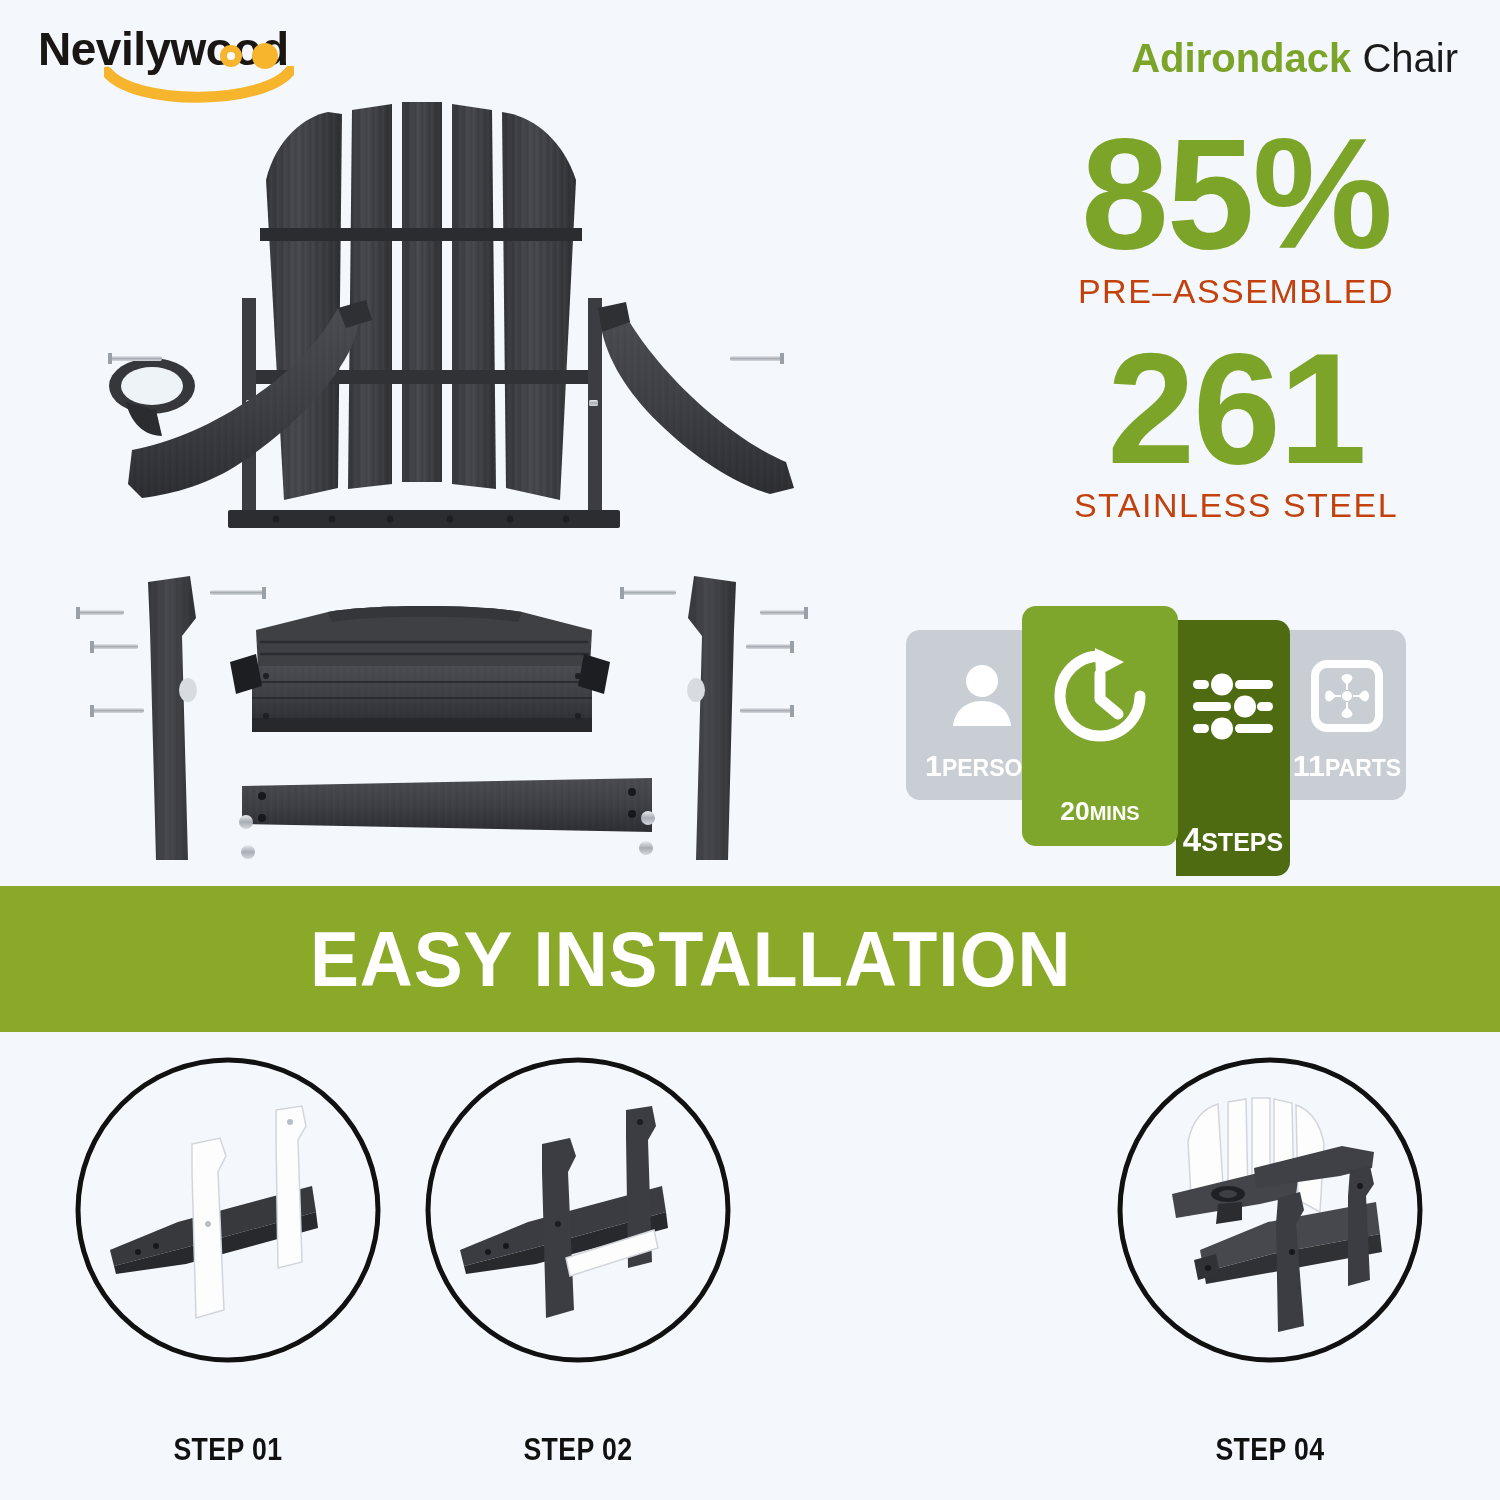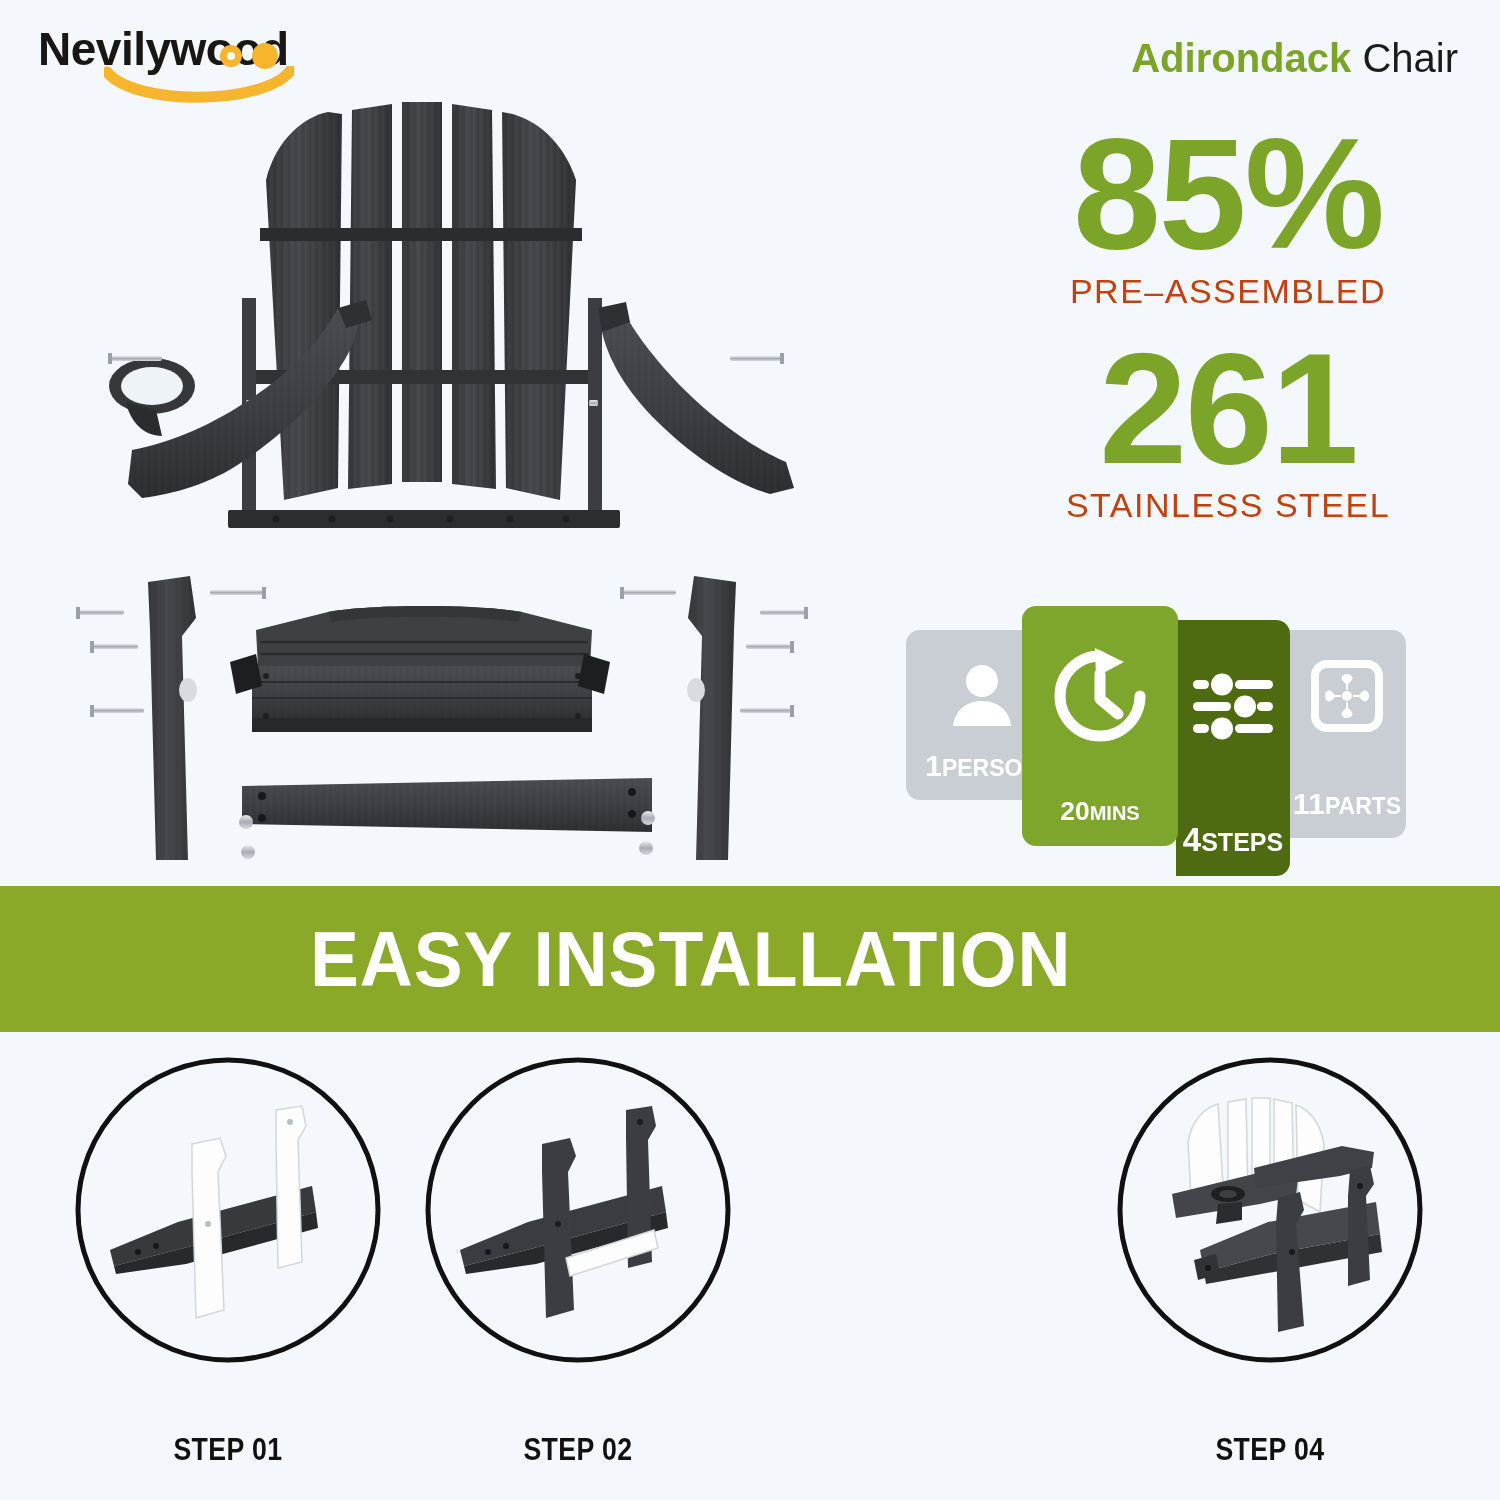--- a/index.html
+++ b/index.html
@@ -83,21 +83,21 @@
     left: 70px;
     top: 70px;
     width: 800px;
     height: 790px;
   }
   .exploded svg { display:block; }
 
   
   .stats {
     position: absolute;
-    right: 32px;
+    right: 24px;
     top: 118px;
     width: 480px;
     text-align: center;
   }
   .stat-number {
     color: #7ba428;
     font-weight: bold;
     font-size: 158px;
     line-height: 0.96;
     letter-spacing: -2px;
@@ -165,21 +165,21 @@
     width: 114px; height: 256px;
     background: #4e6b12;
     z-index: 2;
     border-radius: 0 14px 14px 0;
   }
   .badge-steps .ic { top: 52px; }
   .badge-steps .cap { font-size: 25px; margin-bottom: 20px; }
 
   .badge-parts {
     left: 390px; top: 30px;
-    width: 118px; height: 208px;
+    width: 118px; height: 170px;
     background: #c9ced5;
     z-index: 1;
     border-radius: 0 14px 14px 0;
     justify-content: flex-end;
   }
   .badge-parts .ic { top: 30px; }
   .badge-parts .cap { font-size: 23px; margin-bottom: 19px; }
 
   
   .banner {

